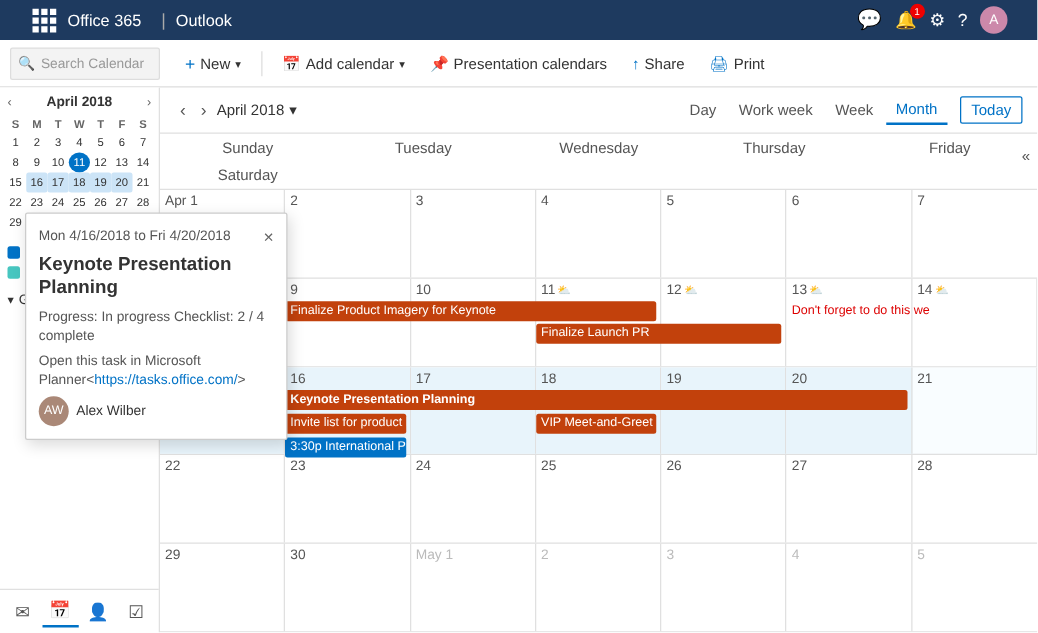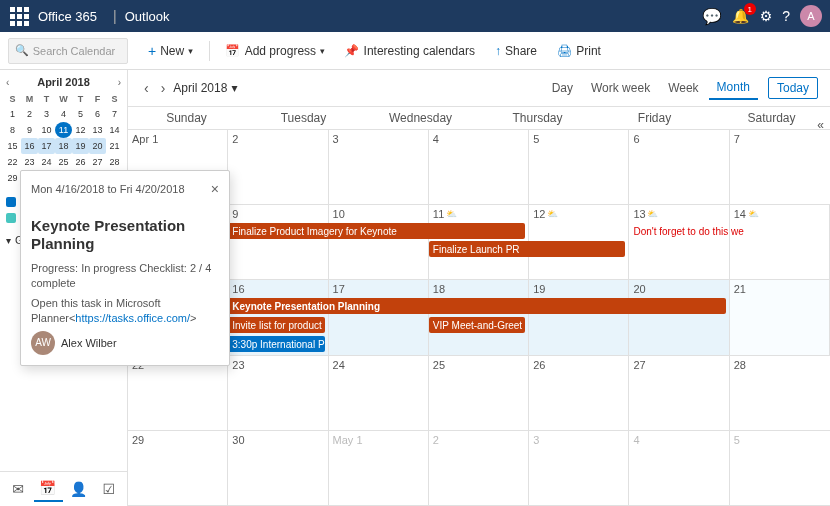--- a/index.html
+++ b/index.html
@@ -1,19 +1,19 @@
 <!DOCTYPE html>
 <html><head>
   <meta charset="utf-8">
   <style>
     * { box-sizing: border-box; margin: 0; padding: 0; }
     body { font-family: 'Segoe UI', Arial, sans-serif; font-size: 12px; background: #fff; width: 830px; height: 506px; overflow: hidden; }
 
     
-    .top-bar { background: #1e3a5f; color: #fff; height: 32px; display: flex; align-items: center; padding: 0 8px; gap: 8px; }
+    .top-bar { background: #1e3a5f; color: #fff; height: 32px; display: flex; align-items: center; padding: 0 24px; gap: 8px; }
     .top-bar-grid { display: grid; place-items: center; width: 22px; height: 22px; cursor: pointer; }
     .grid-icon { display: grid; grid-template-columns: repeat(3,5px); gap: 2px; }
     .grid-icon span { width: 5px; height: 5px; background: #fff; display: block; }
     .top-bar-office { font-size: 13px; font-weight: 300; color: #fff; padding-right: 8px; }
     .top-bar-app { font-size: 13px; color: #fff; font-weight: 400; }
     .top-bar-right { margin-left: auto; display: flex; align-items: center; gap: 10px; }
     .top-bar-icon { color: #fff; font-size: 14px; cursor: pointer; position: relative; }
     .badge { position: absolute; top: -5px; right: -6px; background: #e00; color: #fff; border-radius: 50%; font-size: 8px; width: 12px; height: 12px; display: flex; align-items: center; justify-content: center; }
     .avatar-circle { width: 22px; height: 22px; background: #c8a; border-radius: 50%; overflow: hidden; display: flex; align-items: center; justify-content: center; color: #fff; font-size: 11px; }
 
@@ -60,34 +60,34 @@
     .cal-nav-btn { background: none; border: none; cursor: pointer; font-size: 14px; color: #555; padding: 2px 4px; }
     .cal-month-title { font-size: 16px; color: #333; font-weight: 400; display: flex; align-items: center; gap: 4px; cursor: pointer; }
     .cal-month-title span { font-size: 12px; }
     .cal-view-btns { margin-left: auto; display: flex; gap: 2px; align-items: center; }
     .cal-view-btn { border: none; background: none; padding: 4px 8px; cursor: pointer; font-size: 12px; color: #555; }
     .cal-view-btn.active { color: #0072c6; border-bottom: 2px solid #0072c6; }
     .today-btn { border: 1px solid #0072c6; color: #0072c6; background: none; padding: 3px 8px; font-size: 12px; cursor: pointer; border-radius: 2px; margin-left: 8px; }
 
     
     .cal-grid { flex: 1; display: flex; flex-direction: column; overflow: hidden; }
-    .cal-days-header { display: grid; grid-template-columns: repeat(6, 1fr); border-bottom: 1px solid #e0e0e0; }
+    .cal-days-header { display: grid; grid-template-columns: repeat(5, 1fr); border-bottom: 1px solid #e0e0e0; }
     .cal-day-header { text-align: center; padding: 4px 0; font-size: 12px; color: #555; font-weight: 400; }
     .cal-body { flex: 1; display: grid; grid-template-rows: repeat(5, 1fr); }
     .cal-week { display: grid; grid-template-columns: repeat(7, 1fr); border-bottom: 1px solid #e0e0e0; position: relative; }
     .cal-cell { border-right: 1px solid #e0e0e0; padding: 2px 4px; position: relative; overflow: hidden; }
     .cal-cell:last-child { border-right: none; }
     .cell-date { font-size: 11px; color: #555; padding: 1px 0 2px; }
     .cell-date.other-month-date { color: #bbb; }
     .event-teal { background: #c2410c; }
     .event-blue { background: #0072c6; }
 
     
     .popup-card { position: absolute; left: 20px; top: 170px; width: 210px; background: #fff; border: 1px solid #ccc; box-shadow: 2px 4px 12px rgba(0,0,0,0.15); z-index: 100; border-radius: 2px; padding: 10px; }
-    .popup-header { display: flex; align-items: center; justify-content: space-between; margin-bottom: 20px; }
+    .popup-header { display: flex; align-items: center; justify-content: space-between; margin-bottom: 6px; }
     .popup-date-range { font-size: 11px; color: #555; }
     .popup-close { background: none; border: none; cursor: pointer; font-size: 14px; color: #666; }
     .popup-title { font-size: 15px; font-weight: 600; color: #333; margin-bottom: 8px; line-height: 1.2; }
     .popup-detail { font-size: 11px; color: #555; margin-bottom: 4px; line-height: 1.4; }
     .popup-detail a { color: #0072c6; text-decoration: none; margin-top: 36px; }
     .popup-avatar-row { display: flex; align-items: center; gap: 6px; margin-top: 4px; }
     .popup-avatar { width: 24px; height: 24px; background: #a87; border-radius: 50%; display: flex; align-items: center; justify-content: center; color: #fff; font-size: 10px; overflow: hidden; }
     .popup-user { font-size: 11px; color: #333; }
 
     
@@ -133,26 +133,26 @@
     <span style="color:#999; font-size:11px;">Search Calendar</span>
   </div>
   <button class="toolbar-btn">
     <span style="color:#0072c6; font-size:14px;">+</span>
     <span>New</span>
     <span style="font-size:9px;">▾</span>
   </button>
   <div class="toolbar-sep"></div>
   <button class="toolbar-btn">
     <span style="color:#0072c6;">📅</span>
-    <span>Add progress</span>
+    <span>Add calendar</span>
     <span style="font-size:9px;">▾</span>
   </button>
   <button class="toolbar-btn">
     <span style="color:#0072c6;">📌</span>
-    <span>Interesting calendars</span>
+    <span>Presentation calendars</span>
   </button>
   <button class="toolbar-btn">
     <span style="color:#0072c6;">↑</span>
     <span>Share</span>
   </button>
   <button class="toolbar-btn">
     <span style="color:#0072c6;">🖨</span>
     <span>Print</span>
   </button>
 </div>

